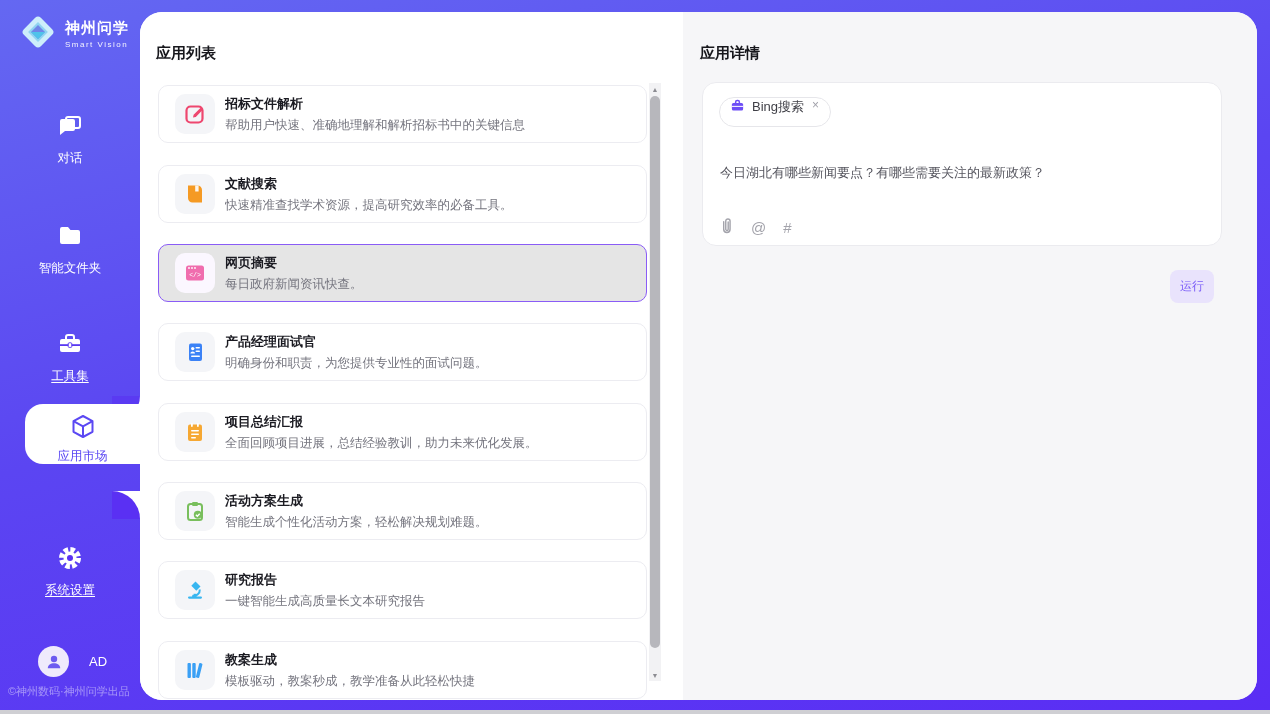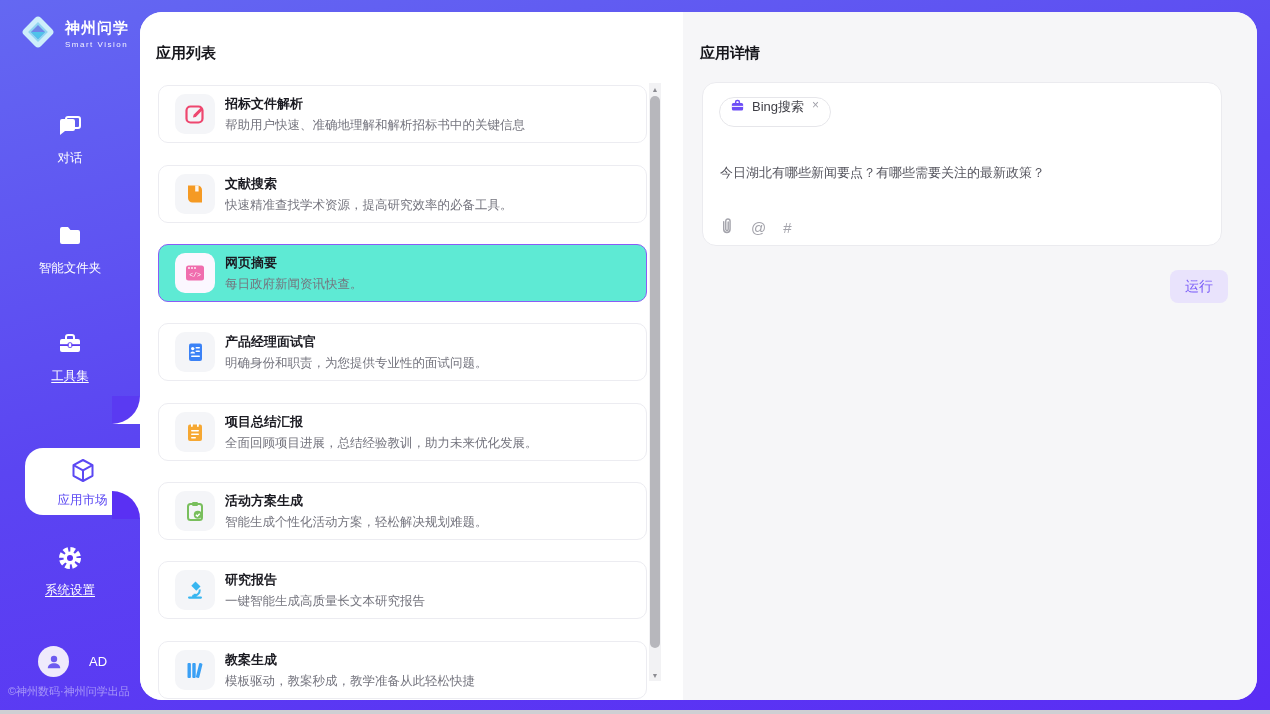--- a/index.html
+++ b/index.html
@@ -17,21 +17,21 @@
   .logo { position:absolute; left:18px; top:12px; display:flex; align-items:center; gap:7px; }
   .logo-title { font-size:15px; font-weight:bold; letter-spacing:1px; }
   .logo-sub { font-size:8px; letter-spacing:1.5px; opacity:.92; margin-top:2px; }
   .nav-item { position:absolute; left:0; width:140px; text-align:center; cursor:pointer; }
   .nav-item .nicon { display:block; margin:0 auto 8px; width:28px; height:28px; }
   .nav-label { font-size:12.5px; color:#fff; }
   .nav-label.underl { text-decoration:underline; text-underline-offset:2px; }
   .nav-chat { top:112px; } .nav-folder { top:222px; } .nav-tools { top:330px; } .nav-settings { top:544px; }
 
   
-  .active-bubble { position:absolute; left:25px; top:448px; width:115px; height:67px;
+  .active-bubble { position:absolute; left:25px; top:404px; width:115px; height:60px;
     background:#fff; border-radius:18px 0 0 18px; text-align:center; cursor:pointer; }
   .active-bubble .nicon { display:block; margin:8px auto 4px; width:30px; height:30px; }
   .active-bubble .nav-label { color:#5b48f3; font-size:12.5px; }
   .concave { position:absolute; left:112px; width:28px; height:28px; background:#fff; }
   .concave i { position:absolute; inset:0; display:block; }
   .concave.ctop { top:396px; } .concave.ctop i { background:#5a3af2; border-bottom-right-radius:28px; }
   .concave.cbot { top:491px; } .concave.cbot i { background:#5a30f3; border-top-right-radius:28px; }
 
   .user-row { position:absolute; left:38px; top:646px; display:flex; align-items:center; gap:20px; cursor:pointer; }
   .avatar { width:31px; height:31px; border-radius:50%; background:#efeafc; display:flex; align-items:center; justify-content:center; }
@@ -42,21 +42,21 @@
   .pane { position:absolute; left:140px; top:12px; width:1117px; height:688px;
     border-radius:22px; overflow:hidden; display:flex; background:#fff; }
   .list-col { width:543px; background:#fff; position:relative; }
   .detail-col { flex:1; background:#f6f6f8; position:relative; }
   .col-title { position:absolute; left:16px; top:32px; font-size:15px; font-weight:bold; color:#17171c; }
   .detail-col .col-title { left:17px; }
 
   
   .card { position:absolute; left:18px; width:489px; height:58px; background:#fff;
     border:1px solid #ececf1; border-radius:10px; display:flex; align-items:center; cursor:pointer; }
-  .card.selected { background:#5eead4; border:1.5px solid #8a5cf6; }
+  .card.selected { background:#e5e5e5; border:1.5px solid #8a5cf6; }
   .card .tile { width:40px; height:40px; border-radius:10px; background:#f4f5f8; margin:0 10px 0 16px;
     display:flex; align-items:center; justify-content:center; flex:0 0 auto; }
   .card.selected .tile { background:#fbf7ff; }
   .card-text { overflow:hidden; }
   .card-name { font-size:13px; font-weight:bold; color:#1b1b22; margin-bottom:4px; }
   .card-desc { font-size:12.5px; color:#74747e; white-space:nowrap; }
   .c1{top:73px}.c2{top:153px}.c3{top:232px}.c4{top:311px}.c5{top:391px}.c6{top:470px}.c7{top:549px}.c8{top:629px}
 
   
   .scrollbar { position:absolute; left:509px; top:71px; width:12px; height:598px; background:#f2f2f4; }
@@ -68,22 +68,22 @@
   
   .composer { position:absolute; left:19px; top:70px; width:520px; height:164px; background:#fff;
     border:1px solid #ebebef; border-radius:14px; }
   .chip { position:absolute; left:16px; top:14px; height:30px; padding:0 10px 0 10px; background:#fff;
     border:1px solid #e6e6ea; border-radius:15px; display:inline-flex; align-items:flex-start; gap:7px; cursor:pointer; }
   .chip-label { font-size:13px; color:#3f3f46; }
   .chip-close { font-size:12px; color:#a1a1aa; cursor:pointer; padding:0 1px; }
   .prompt-text { position:absolute; left:17px; top:80px; right:16px; font-size:13px; color:#55555e; line-height:1.5; cursor:text; }
   .composer-tools { position:absolute; left:16px; top:134px; display:flex; align-items:center; gap:17px; color:#a3a3ab; }
   .tool-glyph { font-size:15px; color:#a3a3ab; cursor:pointer; }
-  .run-btn { position:absolute; left:487px; top:258px; width:58px; height:33px; background:#e9e3fc; color:#7a5cf8;
-    font-size:14px; border:none; border-radius:8px; cursor:pointer; font-family:inherit; }
+  .run-btn { position:absolute; left:487px; top:258px; width:44px; height:33px; background:#e9e3fc; color:#7a5cf8;
+    font-size:12px; border:none; border-radius:8px; cursor:pointer; font-family:inherit; }
 </style>
 </head>
 <body>
 
 <div class="sidebar">
   <div class="logo">
     <span>
       <svg width="40" height="40" viewBox="0 0 40 40">
         <rect x="8" y="8" width="24" height="24" rx="4" transform="rotate(45 20 20)" fill="#cdeefb"></rect>
         <rect x="13" y="13" width="14" height="14" transform="rotate(45 20 20)" fill="#8fd4f1"></rect>

